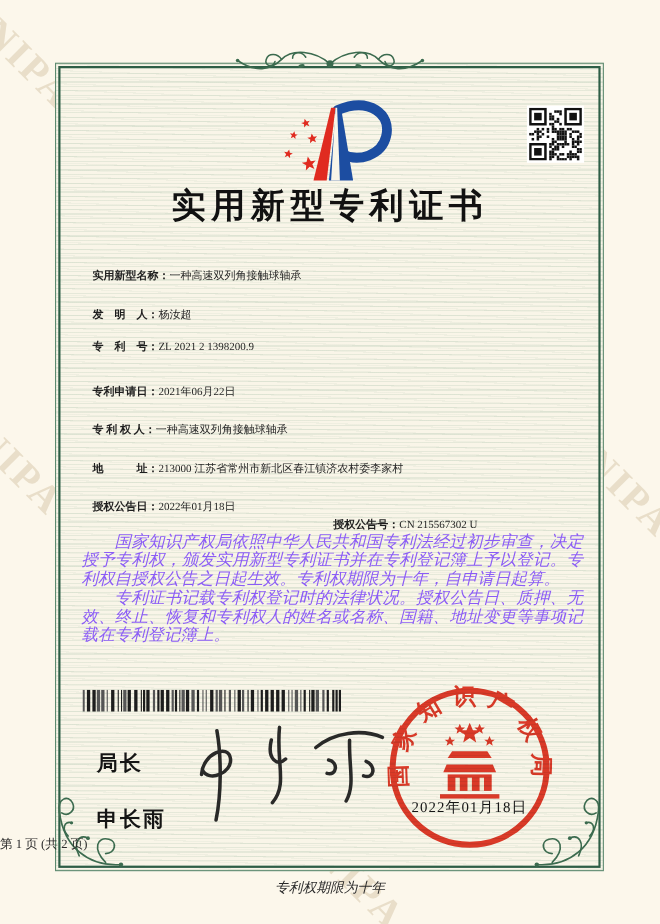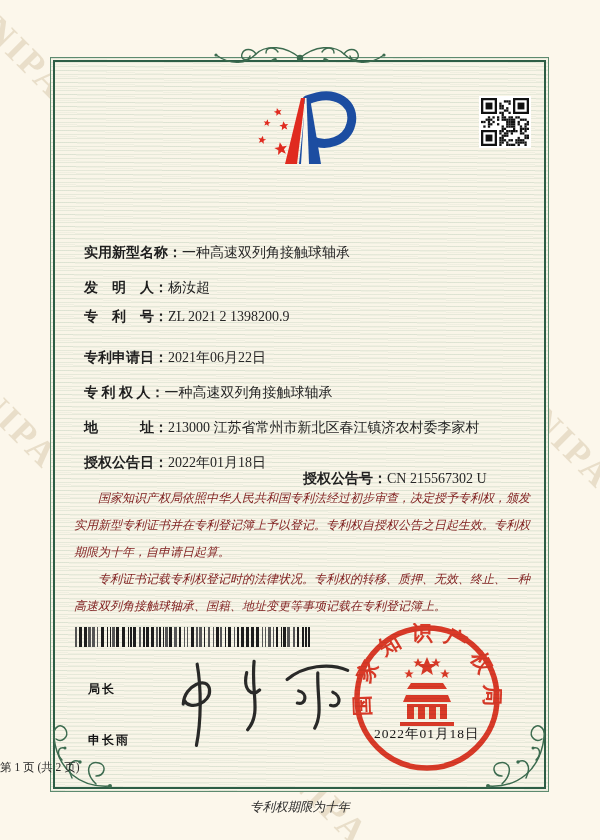--- a/index.html
+++ b/index.html
@@ -13,29 +13,29 @@
           repeating-linear-gradient(0deg, rgba(126,166,138,0.16) 0 1px, transparent 1px 4px),
           repeating-linear-gradient(2deg, rgba(126,166,138,0.08) 0 1px, transparent 1px 6px),
           #f9f5e8;}
   .frame-inner{position:absolute;inset:2px;border:2px solid #2e5e46;}
   .ornament{position:absolute;pointer-events:none;}
   .cert-no{position:absolute;left:80px;top:96px;font-size:12.5px;letter-spacing:2px;color:#2b2b2b;}
   .logo{position:absolute;left:240px;top:88px;}
   .qr{position:absolute;left:479px;top:96px;background:#fff;padding:2px;}
   .title{position:absolute;left:0;top:166px;width:600px;text-align:center;margin:0;
         font-size:31px;font-weight:bold;letter-spacing:5px;color:#111;}
-  .field-row{position:absolute;left:84px;font-size:14px;white-space:nowrap;color:#262626;}
+  .field-row{position:absolute;left:84px;font-size:10px;white-space:nowrap;color:#262626;}
   .field-row .lbl{font-weight:bold;color:#1e1e1e;}
   .grant-no-pair{position:absolute;left:219px;top:16px;}
-  .body-text{position:absolute;left:74px;top:485px;width:456px;font-size:12px;
-        line-height:27px;font-style:italic;color:#7f1d1d;}
+  .body-text{position:absolute;left:74px;top:485px;width:456px;font-size:15px;
+        line-height:17px;font-style:italic;color:#8b5cf6;}
   .body-text p{margin:0;text-indent:2em;text-align:justify;}
   .barcode{position:absolute;left:75px;top:627px;}
   .officer{position:absolute;left:88px;font-family:Liberation Mono, monospace;
-        font-size:12px;font-weight:600;color:#151515;letter-spacing:2px;}
+        font-size:19px;font-weight:600;color:#151515;letter-spacing:2px;}
   .signature{position:absolute;left:155px;top:645px;transform:rotate(-3deg);}
   .seal{position:absolute;left:352px;top:623px;mix-blend-mode:multiply;opacity:0.94;}
   .seal-date{position:absolute;left:374px;top:725px;font-size:13.5px;letter-spacing:1px;color:#161616;}
   .page-info{position:absolute;left:0;top:760px;width:600px;text-align:left;font-size:11.5px;color:#2b2b2b;}
   .note{position:absolute;left:0;top:799px;width:600px;text-align:center;font-size:12.5px;
         font-style:italic;color:#2b2b2b;}
 </style>
 </head>
 <body>
 
@@ -246,20 +246,21 @@
         <rect x="19" y="20" width="1" height="1"></rect>
         <path d="M0,0h7v7h-7zM1,1v5h5v-5z" fill-rule="evenodd"></path>
         <rect x="2" y="2" width="3" height="3"></rect>
         <path d="M14,0h7v7h-7zM15,1v5h5v-5z" fill-rule="evenodd"></path>
         <rect x="16" y="2" width="3" height="3"></rect>
         <path d="M0,14h7v7h-7zM1,15v5h5v-5z" fill-rule="evenodd"></path>
         <rect x="2" y="16" width="3" height="3"></rect>
       </g>
   </svg>
 
+  <h1 class="title">实用新型专利证书</h1>
 
   <div class="field-row" style="top:244px">
     <span class="lbl">实用新型名称：</span><span>一种高速双列角接触球轴承</span>
   </div>
   <div class="field-row" style="top:279px">
     <span class="lbl">发　明　人：</span><span>杨汝超</span>
   </div>
   <div class="field-row" style="top:308px">
     <span class="lbl">专　利　号：</span><span>ZL 2021 2 1398200.9</span>
   </div>
@@ -274,21 +275,21 @@
   </div>
   <div class="field-row" style="top:454px;width:450px">
     <span class="lbl">授权公告日：</span><span>2022年01月18日</span>
     <span class="grant-no-pair">
       <span class="lbl">授权公告号：</span><span>CN 215567302 U</span>
     </span>
   </div>
 
   <div class="body-text">
     <p>国家知识产权局依照中华人民共和国专利法经过初步审查，决定授予专利权，颁发实用新型专利证书并在专利登记簿上予以登记。专利权自授权公告之日起生效。专利权期限为十年，自申请日起算。</p>
-    <p>专利证书记载专利权登记时的法律状况。专利权的转移、质押、无效、终止、一种高速双列角接触球轴承、国籍、地址变更等事项记载在专利登记簿上。</p>
+    <p>专利证书记载专利权登记时的法律状况。授权公告日、质押、无效、终止、恢复和专利权人的姓名或名称、国籍、地址变更等事项记载在专利登记簿上。</p>
   </div>
 
   <svg class="barcode" width="236" height="20" viewBox="0 0 236 20">
     <g>
         <rect x="0" y="0" width="2" height="20" fill="#555"></rect>
         <rect x="4" y="0" width="3" height="20" fill="#1d1d1d"></rect>
         <rect x="9" y="0" width="3" height="20" fill="#1d1d1d"></rect>
         <rect x="13" y="0" width="3" height="20" fill="#555"></rect>
         <rect x="17" y="0" width="3" height="20" fill="#555"></rect>
         <rect x="22" y="0" width="1" height="20" fill="#555"></rect>

